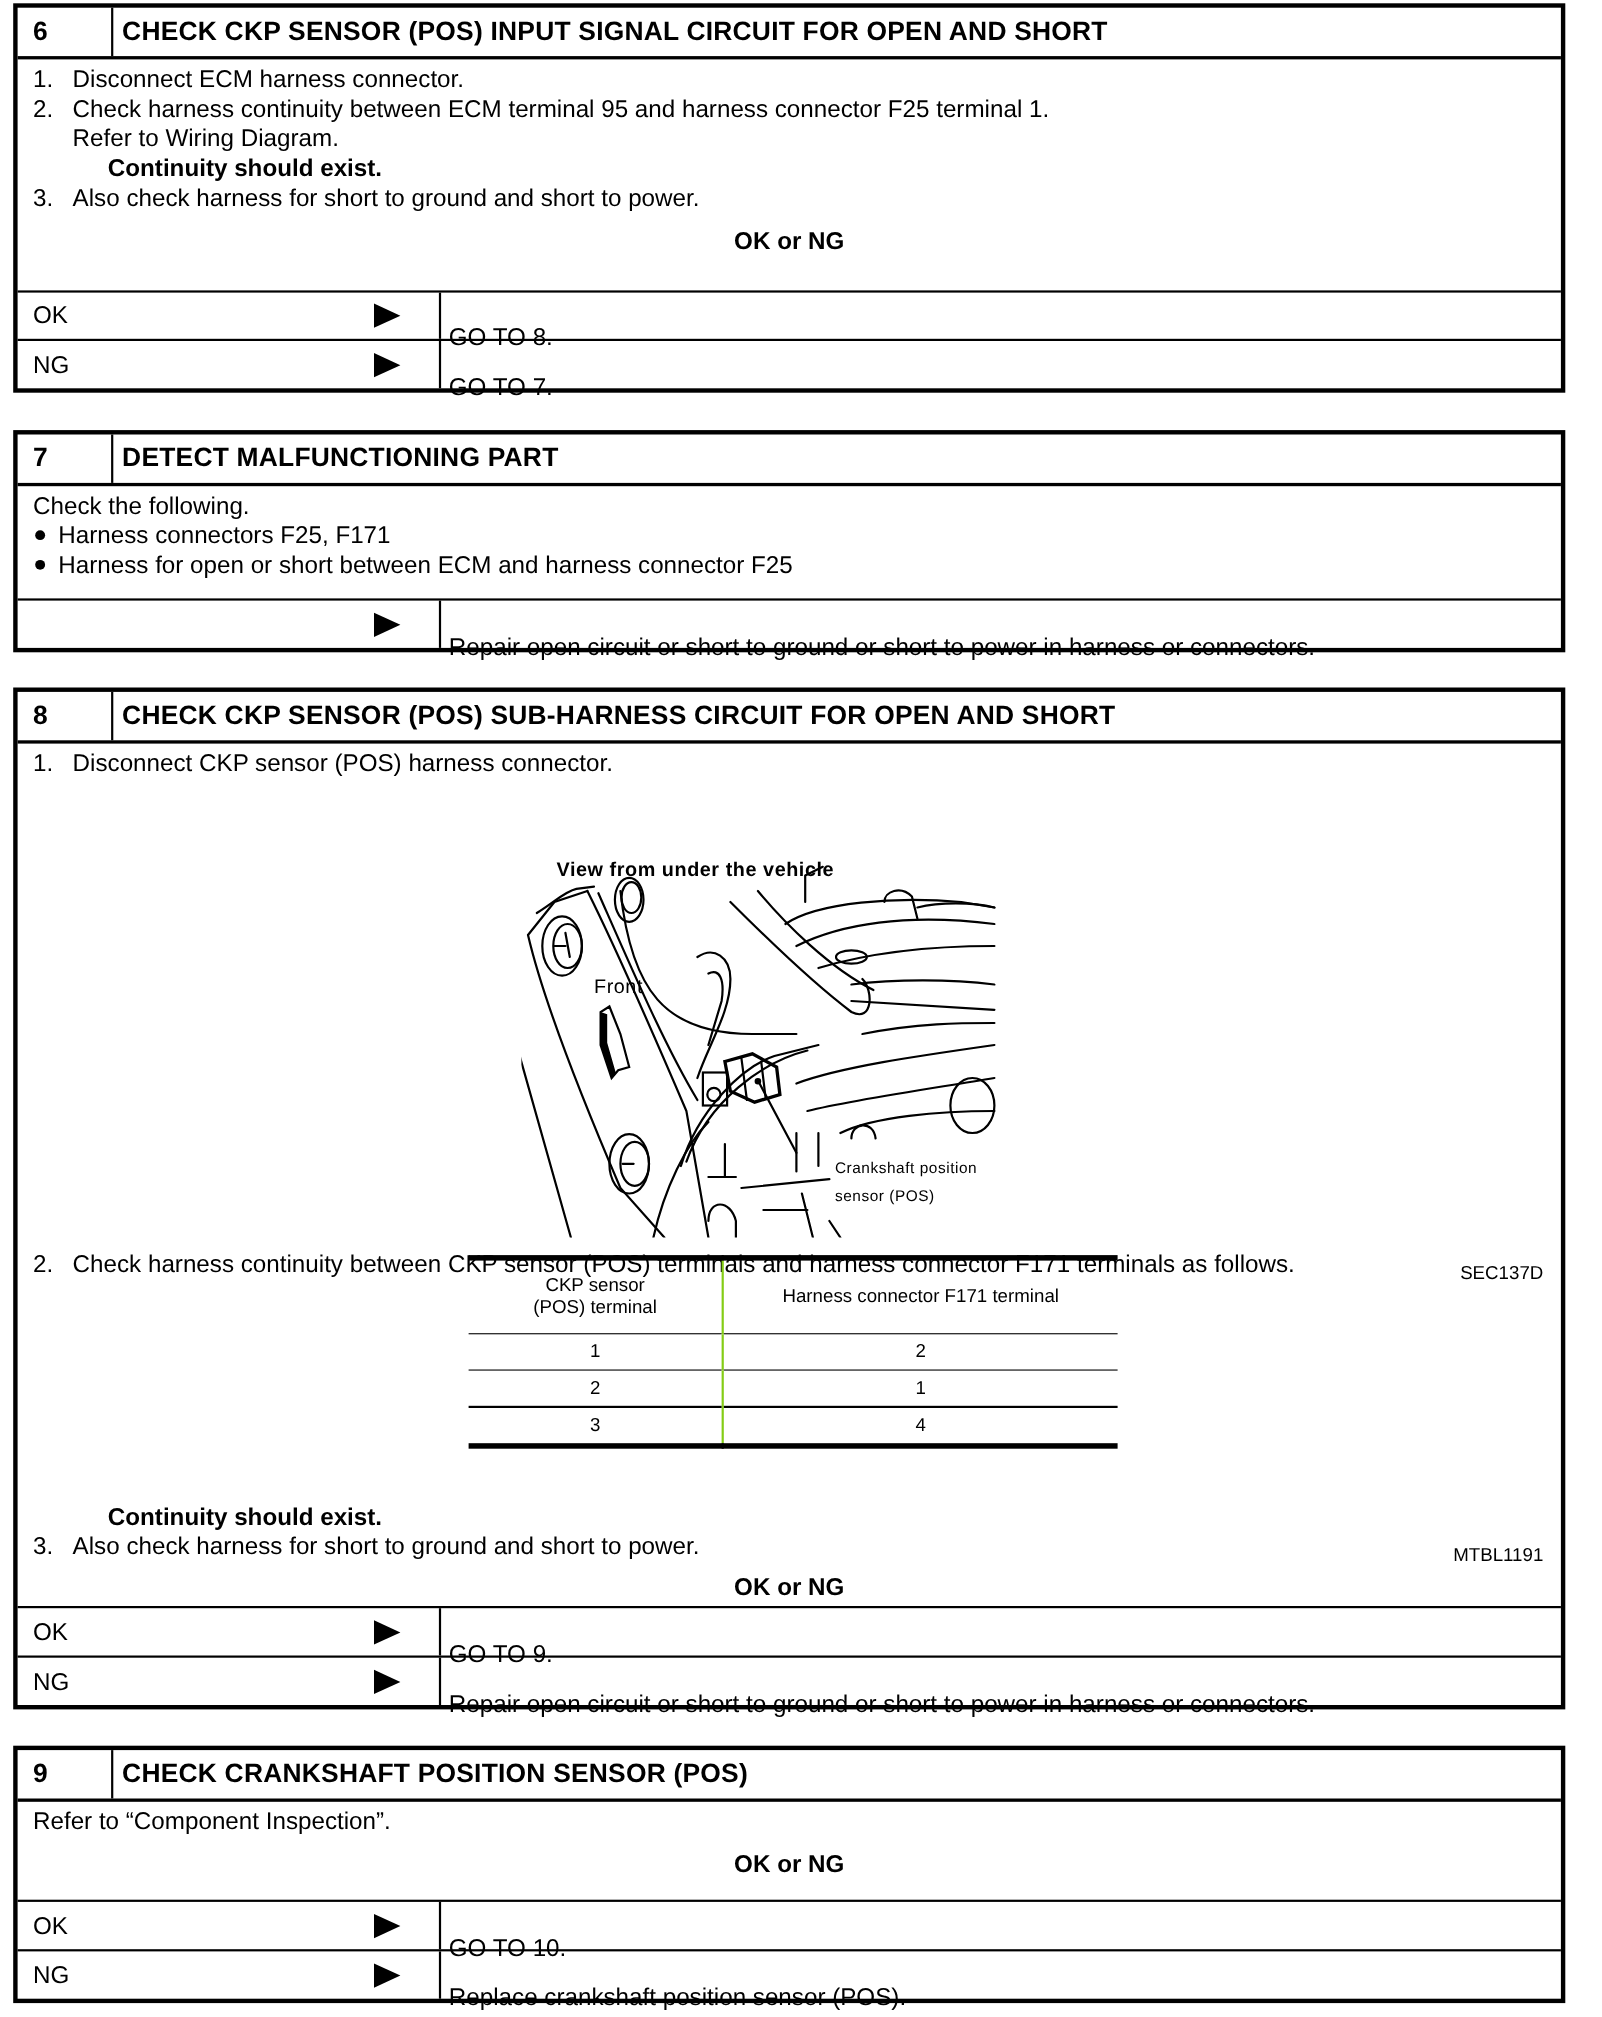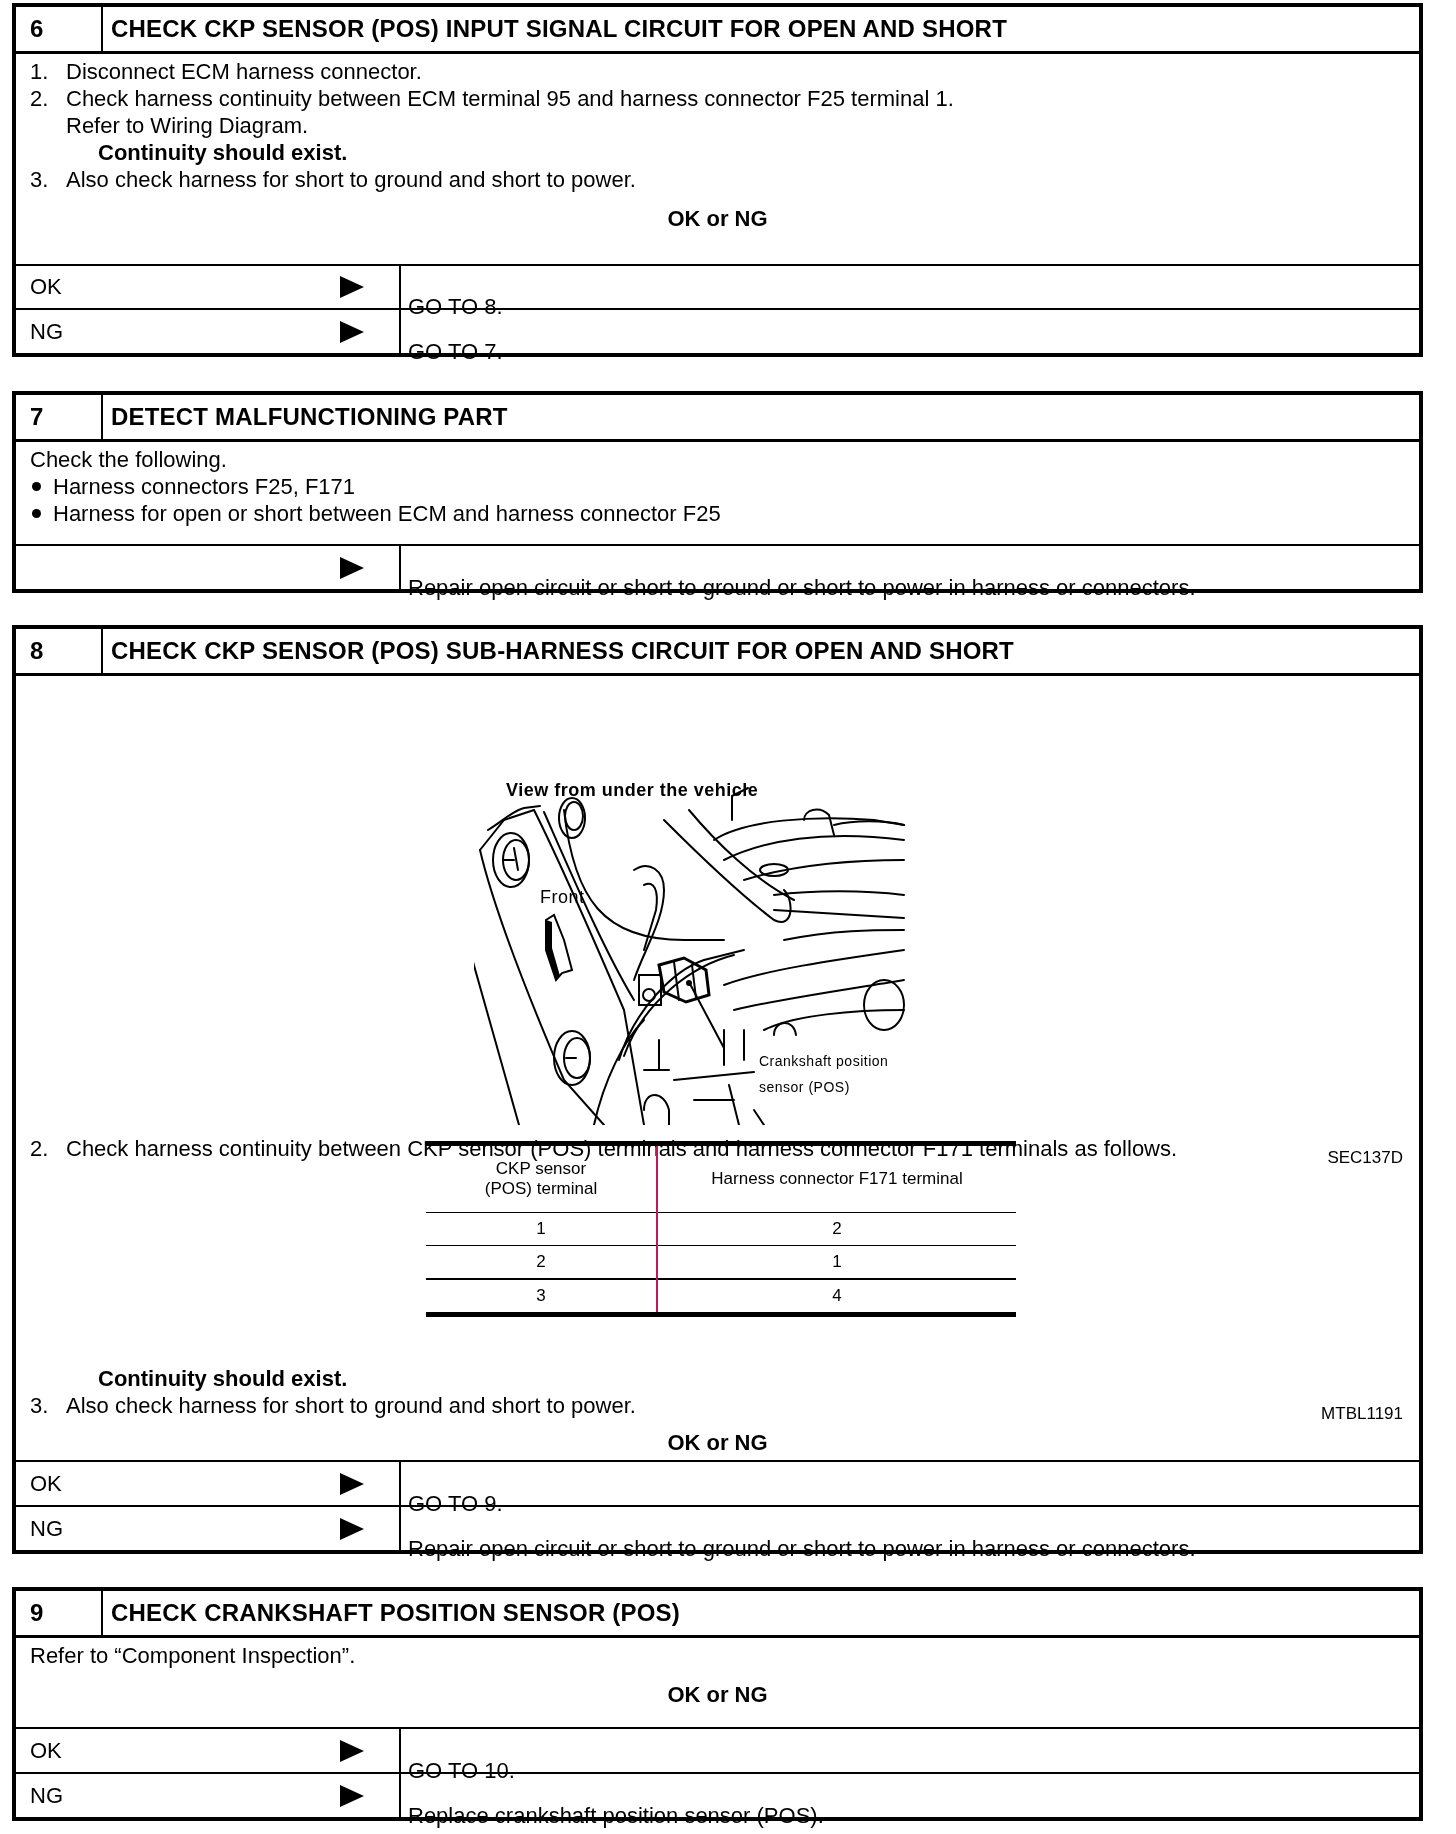--- a/index.html
+++ b/index.html
@@ -17,21 +17,21 @@
   .okng { position: absolute; left: 0; right: 0; text-align: center; font-weight: bold; font-size: 22px; }
   .row { position: relative; border-top: 2px solid #000; display: flex; font-size: 22px; }
   .row .cond { width: 385px; border-right: 2px solid #000; position: relative; box-sizing: border-box; padding-left: 14px; }
   .row .tri { position: absolute; right: 35px; top: 50%; margin-top: -11px; width: 0; height: 0;
               border-top: 11px solid transparent; border-bottom: 11px solid transparent; border-left: 24px solid #000; }
   .row .act { padding-left: 7px; margin-top: 20px; }
   .bullet { display: inline-block; width: 9px; height: 9px; border-radius: 50%; background: #000; margin: 0 12px 3px 2px; vertical-align: middle; }
   .fig-code { position: absolute; right: 16px; font-size: 17px; margin-top: 36px; }
   table.conn { position: absolute; left: 410px; width: 590px; border-collapse: collapse; font-size: 17px; }
   table.conn td { text-align: center; border-bottom: 1px solid #000; padding: 0; }
-  table.conn td + td { border-left: 2px solid #be185d; }
+  table.conn td + td { border-left: 2px solid #84cc16; }
   table.conn tr.head td { height: 66px; line-height: 20px; }
   table.conn tr.r td { height: 32px; }
   table.conn { border-top: 5px solid #000; border-bottom: 5px solid #000; }
   table.conn tr.r.last td { border-top: 2px solid #000; border-bottom: none; }
   .illus { position: absolute; left: 458px; top: 104px; width: 510px; height: 345px; }
   .illus-title { position: absolute; left: 32px; top: 0px; font-weight: bold; font-size: 18px; letter-spacing: 0.5px; }
   .illus-front { position: absolute; left: 66px; top: 107px; font-size: 18px; letter-spacing: 0.5px; }
   .illus-crank { position: absolute; left: 285px; top: 268px; font-size: 14px; line-height: 26px; letter-spacing: 0.5px; }
 </style>
 </head>
@@ -75,20 +75,21 @@
     <div class="act">Repair open circuit or short to ground or short to power in harness or connectors.</div>
   </div>
 </div>
 
 <div class="box" style="top:625px;">
   <div class="hdr">
     <div class="num">8</div>
     <div class="title">CHECK CKP SENSOR (POS) SUB-HARNESS CIRCUIT FOR OPEN AND SHORT</div>
   </div>
   <div class="body" style="height:784px;">
+    <div class="line" style="top:5px;"><span class="n">1.</span><span>Disconnect CKP sensor (POS) harness connector.</span></div>
 
     <div class="illus">
       <svg width="510" height="345" viewBox="0 0 510 345" style="position:absolute;left:0;top:0;">
         <g fill="none" stroke="#000" stroke-width="2" stroke-linecap="round">
 
           <path d="M258 16 L258 40 M258 16 L274 8"></path>
 
           <path d="M14 50 C 30 40, 40 30, 50 28 L 66 26"></path>
           <path d="M6 70 L 30 40 L 60 30"></path>
           <path d="M6 70 C 20 130, 60 230, 90 300 L 130 345"></path>

